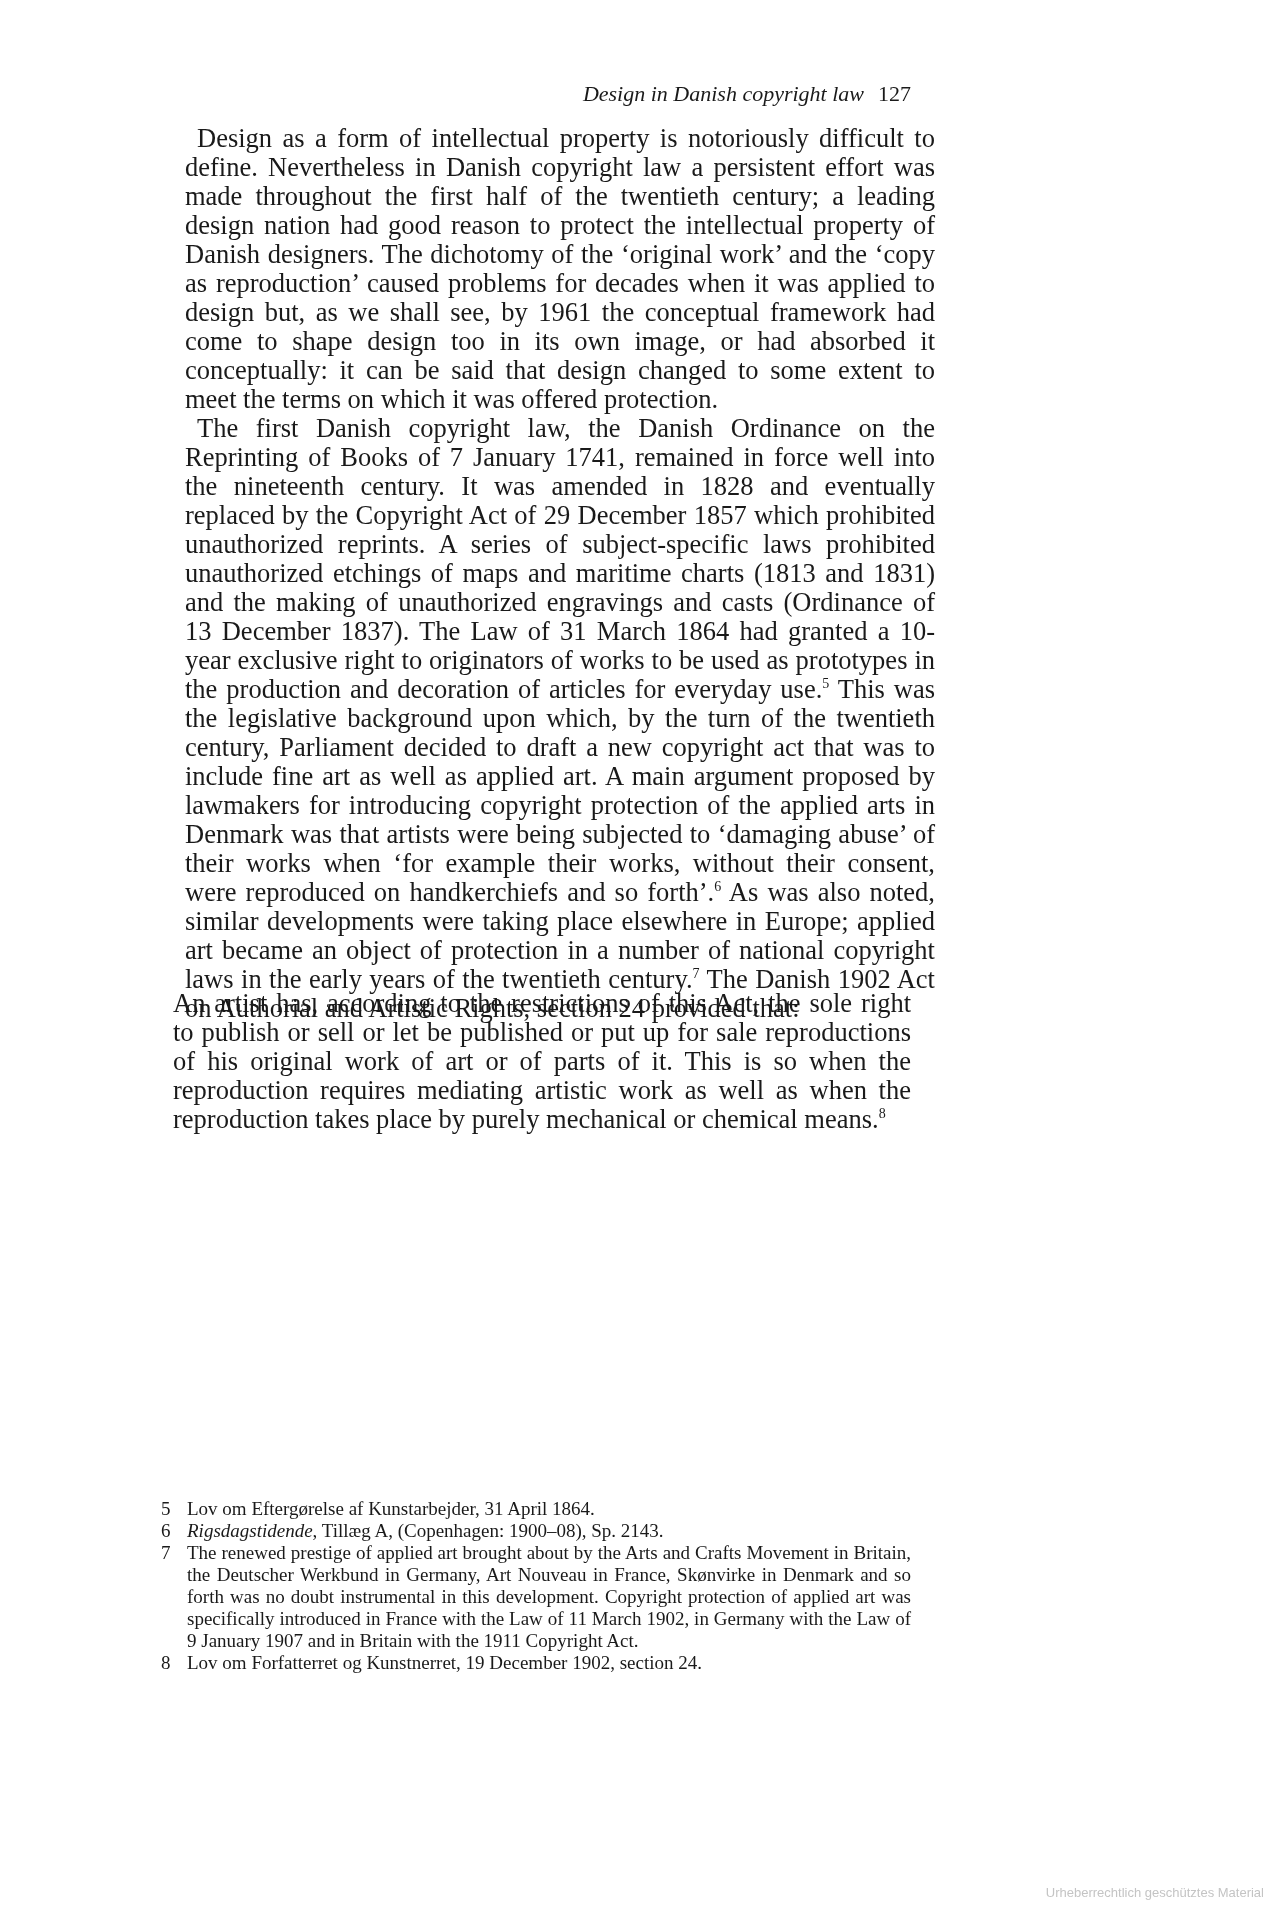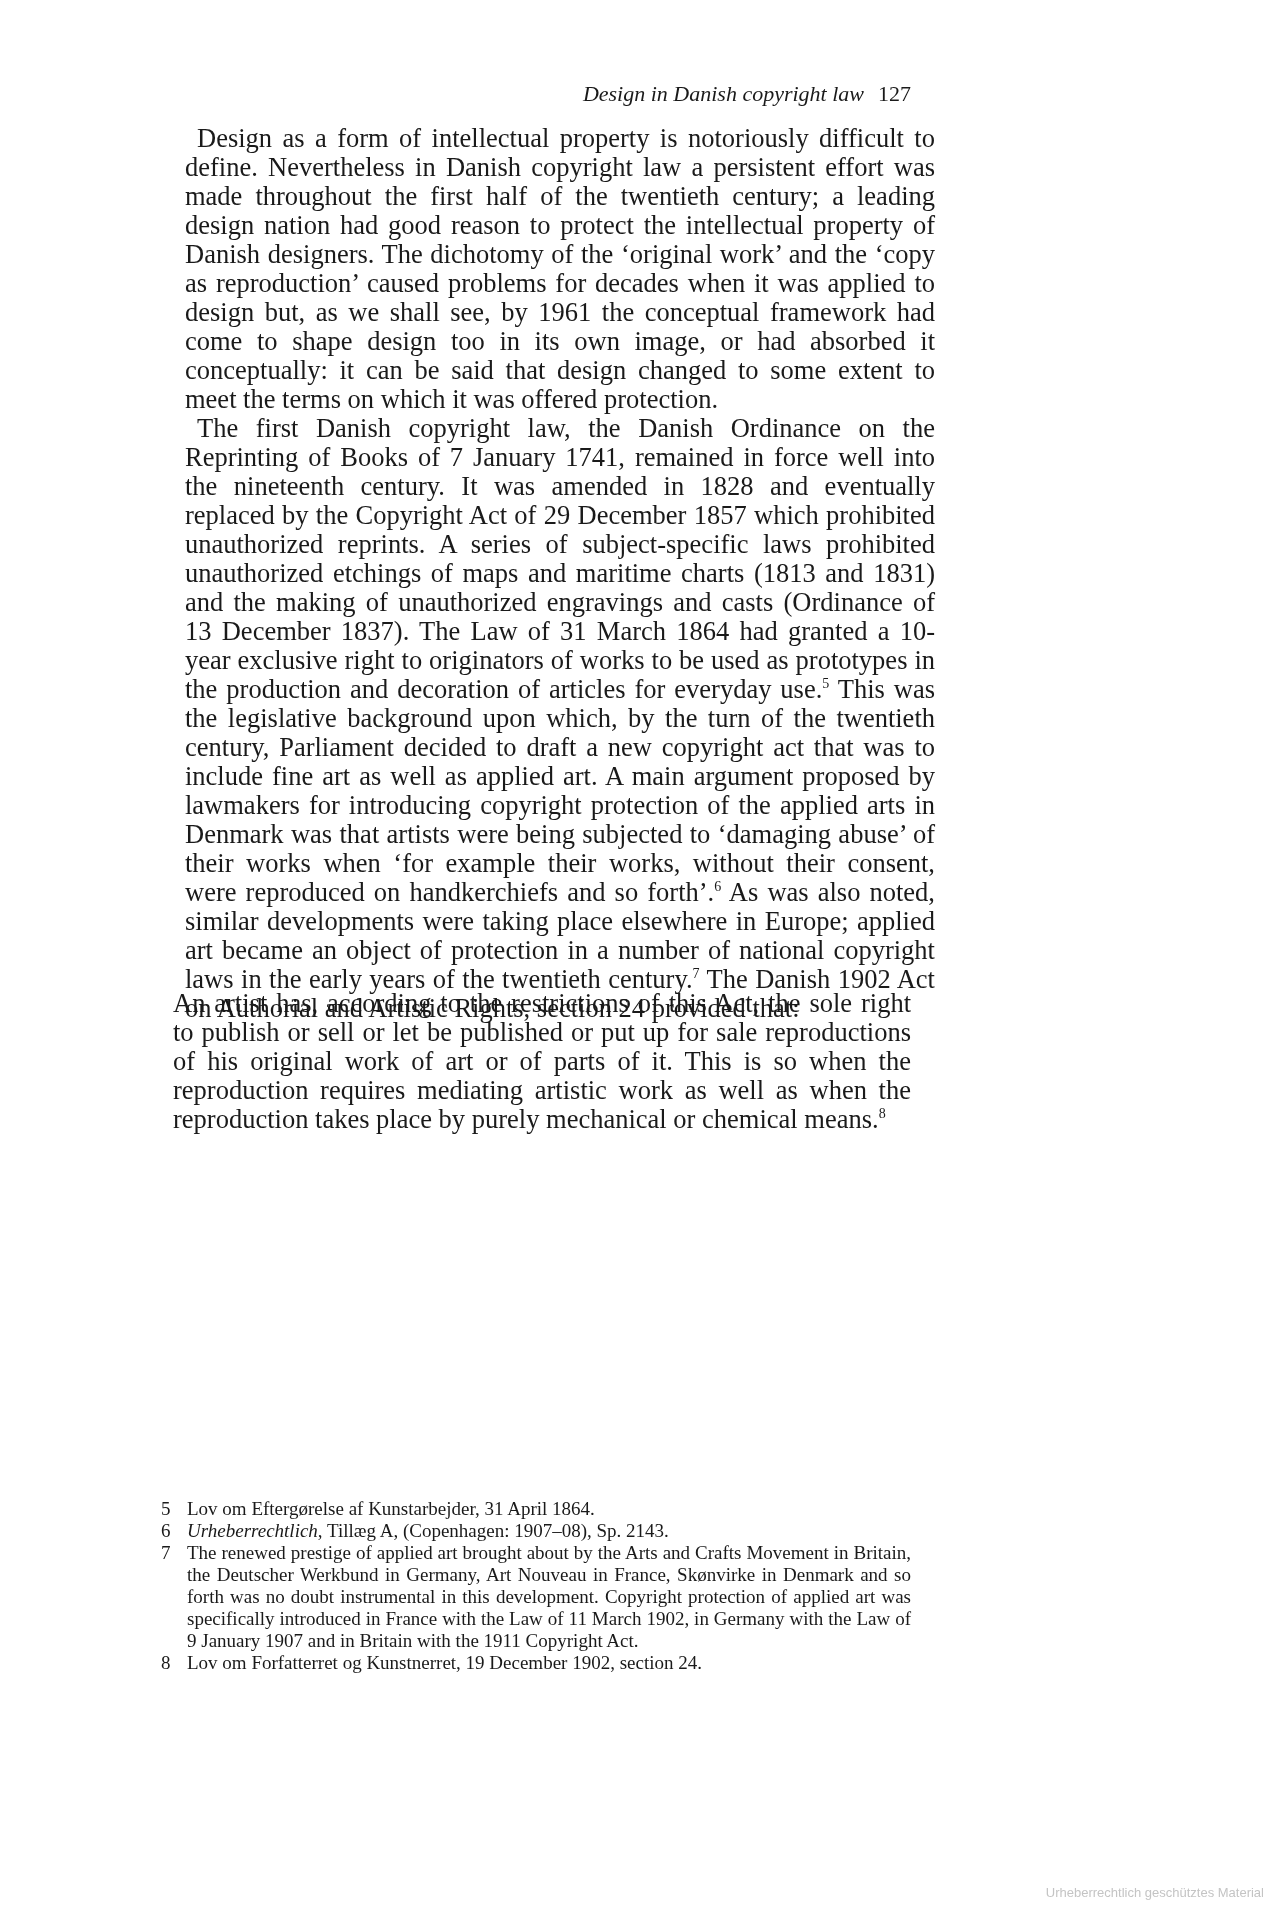--- a/index.html
+++ b/index.html
@@ -114,21 +114,21 @@
 
   <p class="blockquote"><span>An artist has, according to the restrictions of this Act, the sole right to publish or sell or let be published or put up for sale reproductions of his original work of art or of parts of it. This is so when the reproduction requires mediating artistic work as well as when the reproduction takes place by purely mechanical or chemical means.</span><sup>8</sup></p>
 
   <div class="footnotes">
     <div class="fn">
       <span class="fn-num">5</span>
       <span class="fn-text">Lov om Eftergørelse af Kunstarbejder, 31 April 1864.</span>
     </div>
     <div class="fn">
       <span class="fn-num">6</span>
-      <span class="fn-text"><em>Urheberrechtlich</em><span>, Tillæg A, (Copenhagen: 1907–08), Sp. 2143.</span></span>
+      <span class="fn-text"><em>Rigsdagstidende</em><span>, Tillæg A, (Copenhagen: 1900–08), Sp. 2143.</span></span>
     </div>
     <div class="fn">
       <span class="fn-num">7</span>
       <span class="fn-text">The renewed prestige of applied art brought about by the Arts and Crafts Movement in Britain, the Deutscher Werkbund in Germany, Art Nouveau in France, Skønvirke in Denmark and so forth was no doubt instrumental in this development. Copyright protection of applied art was specifically introduced in France with the Law of 11 March 1902, in Germany with the Law of 9 January 1907 and in Britain with the 1911 Copyright Act.</span>
     </div>
     <div class="fn">
       <span class="fn-num">8</span>
       <span class="fn-text">Lov om Forfatterret og Kunstnerret, 19 December 1902, section 24.</span>
     </div>
   </div>

